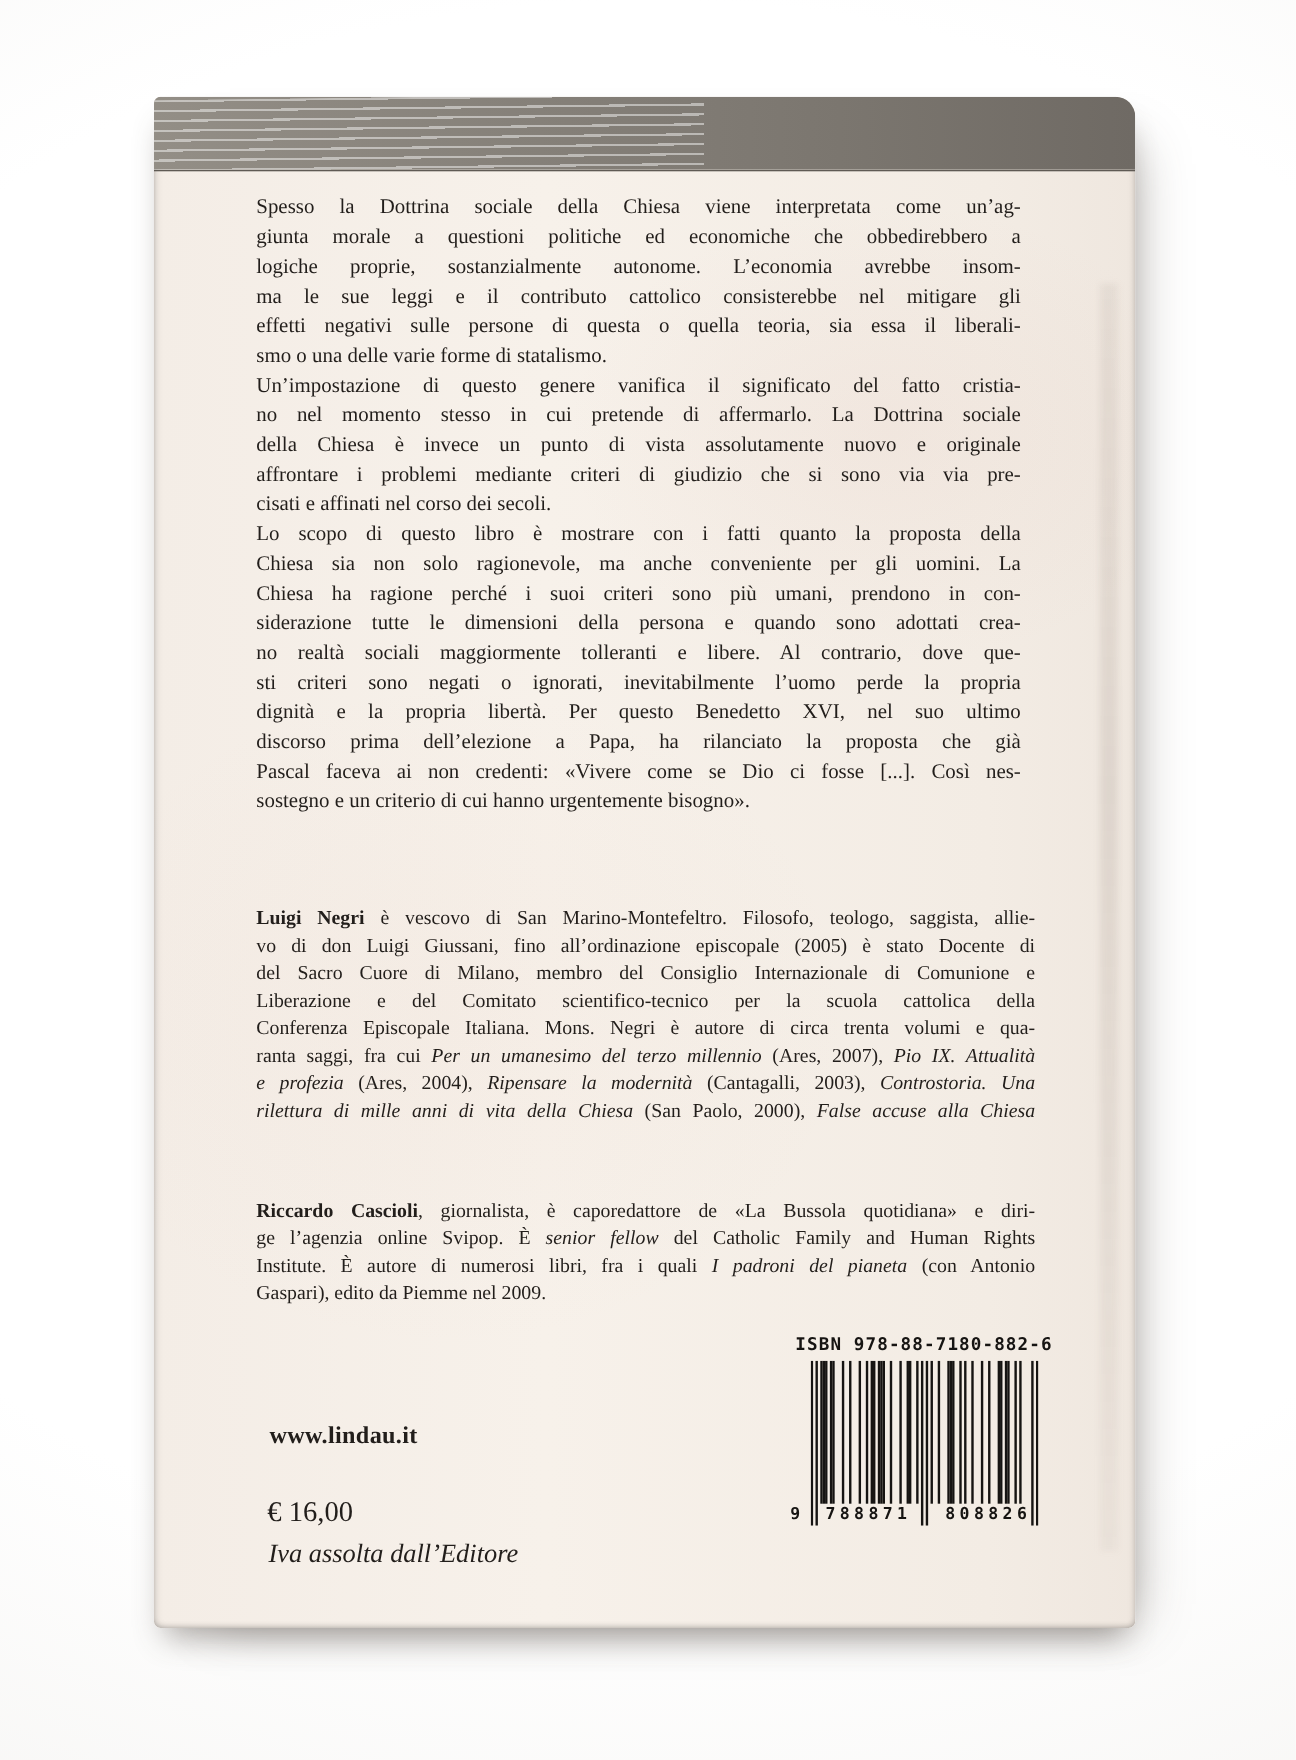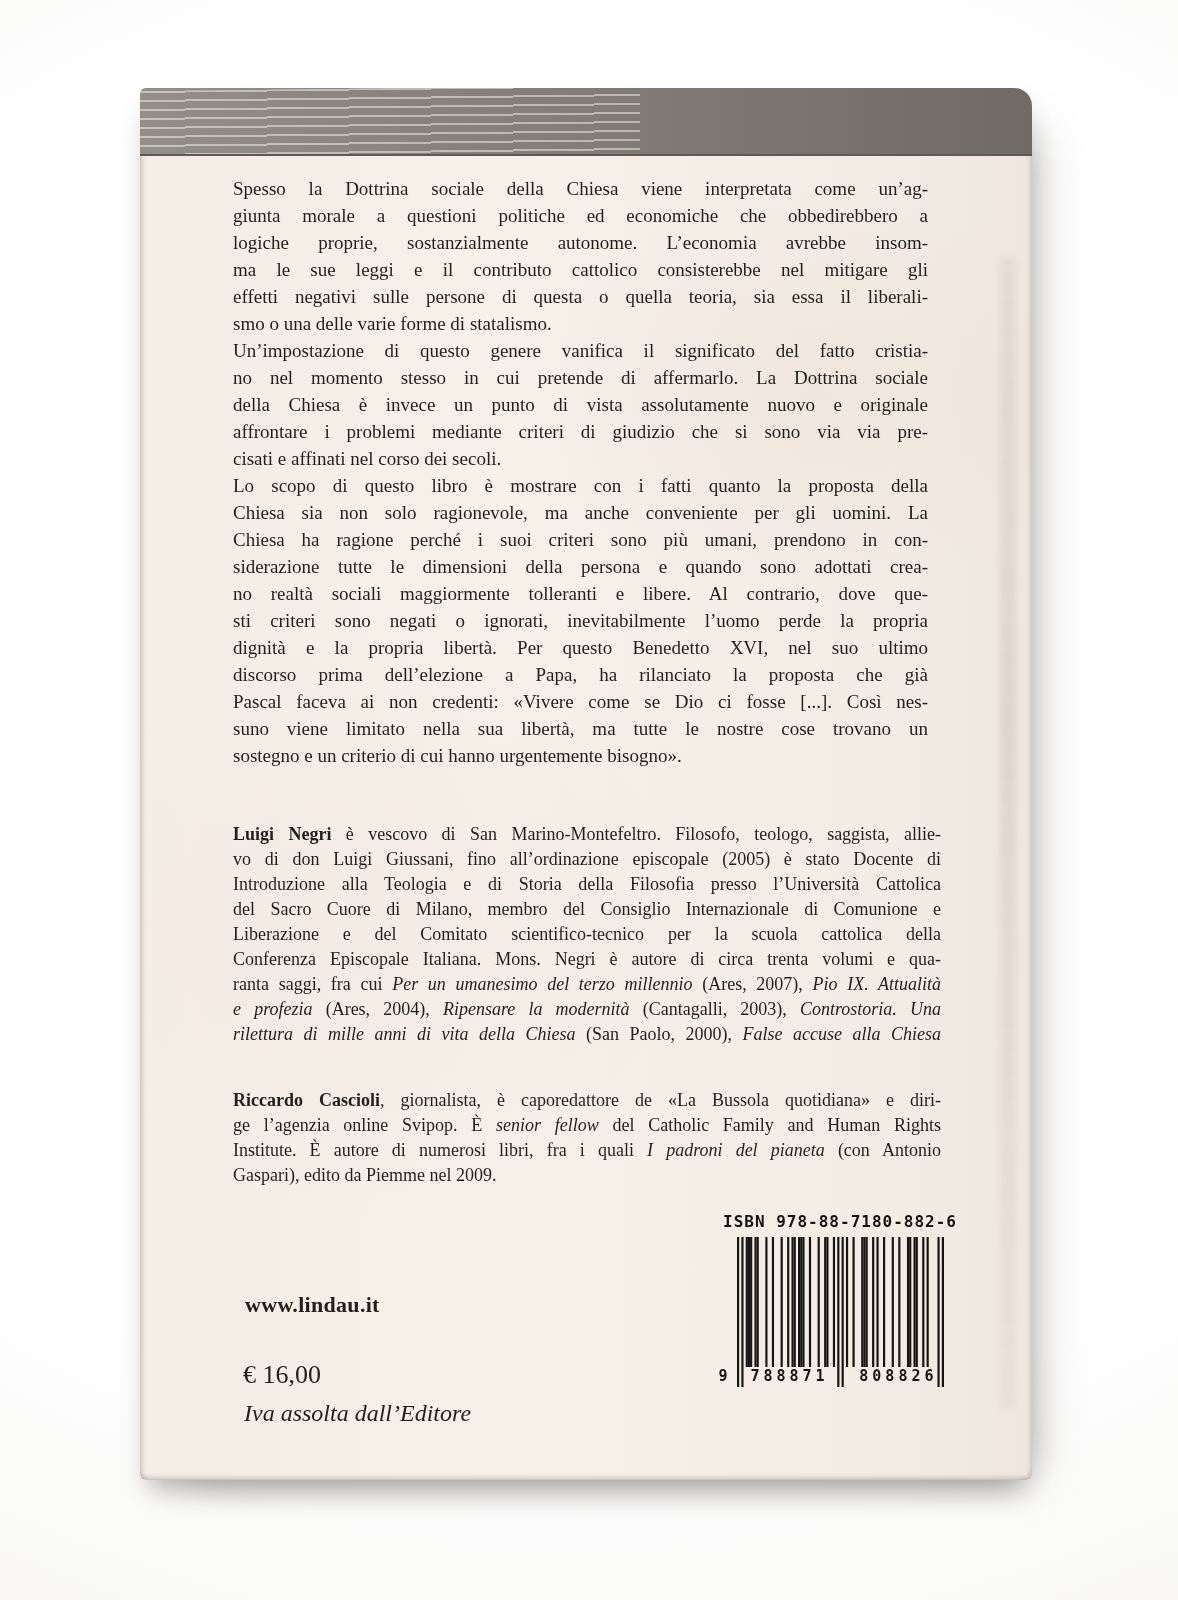--- a/index.html
+++ b/index.html
@@ -91,28 +91,26 @@
         <div class="tl end"><span>cisati e affinati nel corso dei secoli.</span></div>
         <div class="tl"><span>Lo scopo di questo libro è mostrare con i fatti quanto la proposta della</span></div>
         <div class="tl"><span>Chiesa sia non solo ragionevole, ma anche conveniente per gli uomini. La</span></div>
         <div class="tl"><span>Chiesa ha ragione perché i suoi criteri sono più umani, prendono in con-</span></div>
         <div class="tl"><span>siderazione tutte le dimensioni della persona e quando sono adottati crea-</span></div>
         <div class="tl"><span>no realtà sociali maggiormente tolleranti e libere. Al contrario, dove que-</span></div>
         <div class="tl"><span>sti criteri sono negati o ignorati, inevitabilmente l’uomo perde la propria</span></div>
         <div class="tl"><span>dignità e la propria libertà. Per questo Benedetto XVI, nel suo ultimo</span></div>
         <div class="tl"><span>discorso prima dell’elezione a Papa, ha rilanciato la proposta che già</span></div>
         <div class="tl"><span>Pascal faceva ai non credenti: «Vivere come se Dio ci fosse [...]. Così nes-</span></div>
-        <div class="tl"><span>suno viene limitato nella sua libertà, ma tutte le nostre cose trovano un</span></div>
         <div class="tl end"><span>sostegno e un criterio di cui hanno urgentemente bisogno».</span></div>
       </div>
 
     <div class="textblock bio1">
         <div class="tl"><span class="b">Luigi Negri </span><span>è vescovo di San Marino-Montefeltro. Filosofo, teologo, saggista, allie-</span></div>
         <div class="tl"><span>vo di don Luigi Giussani, fino all’ordinazione episcopale (2005) è stato Docente di</span></div>
-        <div class="tl"><span>Introduzione alla Teologia e di Storia della Filosofia presso l’Università Cattolica</span></div>
         <div class="tl"><span>del Sacro Cuore di Milano, membro del Consiglio Internazionale di Comunione e</span></div>
         <div class="tl"><span>Liberazione e del Comitato scientifico-tecnico per la scuola cattolica della</span></div>
         <div class="tl"><span>Conferenza Episcopale Italiana. Mons. Negri è autore di circa trenta volumi e qua-</span></div>
         <div class="tl"><span>ranta saggi, fra cui </span><span class="i">Per un umanesimo del terzo millennio </span><span>(Ares, 2007), </span><span class="i">Pio IX. Attualità</span></div>
         <div class="tl"><span class="i">e profezia </span><span>(Ares, 2004), </span><span class="i">Ripensare la modernità </span><span>(Cantagalli, 2003), </span><span class="i">Controstoria. Una</span></div>
         <div class="tl"><span class="i">rilettura di mille anni di vita della Chiesa </span><span>(San Paolo, 2000), </span><span class="i">False accuse alla Chiesa</span></div>
       </div>
 
     <div class="textblock bio2">
         <div class="tl"><span class="b">Riccardo Cascioli</span><span>, giornalista, è caporedattore de «La Bussola quotidiana» e diri-</span></div>

